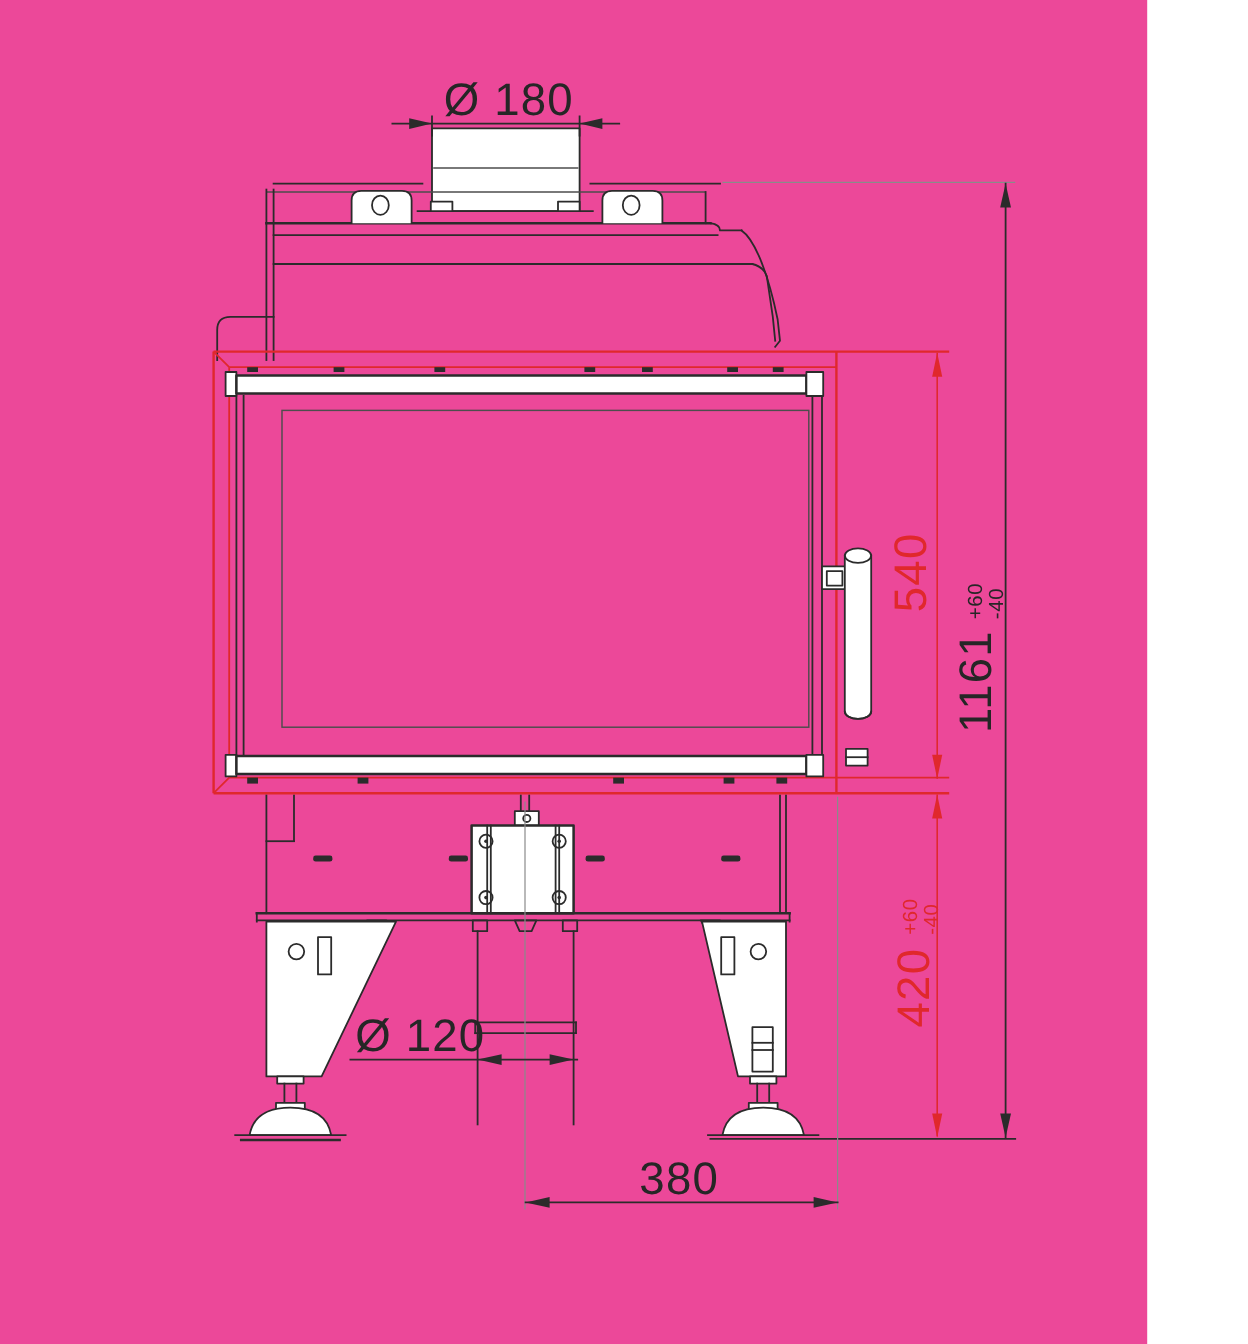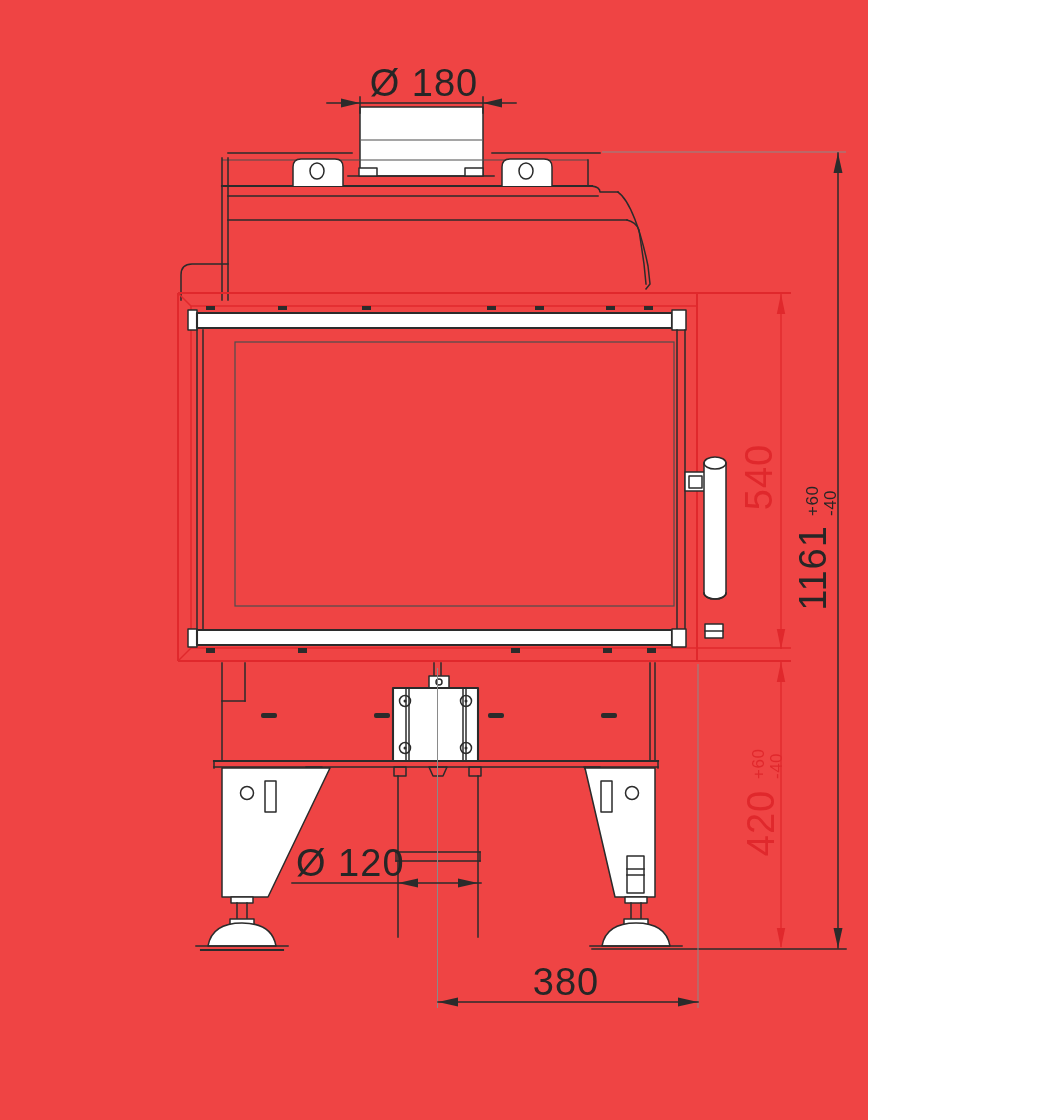--- a/index.html
+++ b/index.html
@@ -1,16 +1,16 @@
 <!DOCTYPE html>
 <html><head>
 <meta charset="utf-8">
 <style>
   html,body{margin:0;padding:0;background:#ffffff;}
-  .page{position:relative;width:868px;height:1120px;background:#ef4444;overflow:hidden;
+  .page{position:relative;width:956px;height:1120px;background:#ec4899;overflow:hidden;
         font-family:"Liberation Sans","DejaVu Sans",sans-serif;}
   svg{display:block}
   
   .s  {stroke:#2b2b2b;fill:none;stroke-width:1.5;stroke-linecap:square;stroke-linejoin:round;}
   .s2 {stroke-width:2.1;}
   .s1 {stroke-width:1.1;stroke:#4d4d4d;}
   .lt {stroke:#8a8a8a;stroke-width:1;}
   .red{stroke:#e0282c;}
   .red2{stroke:#e0282c;stroke-width:2;}
   .fillk{fill:#2b2b2b;stroke:none;}

